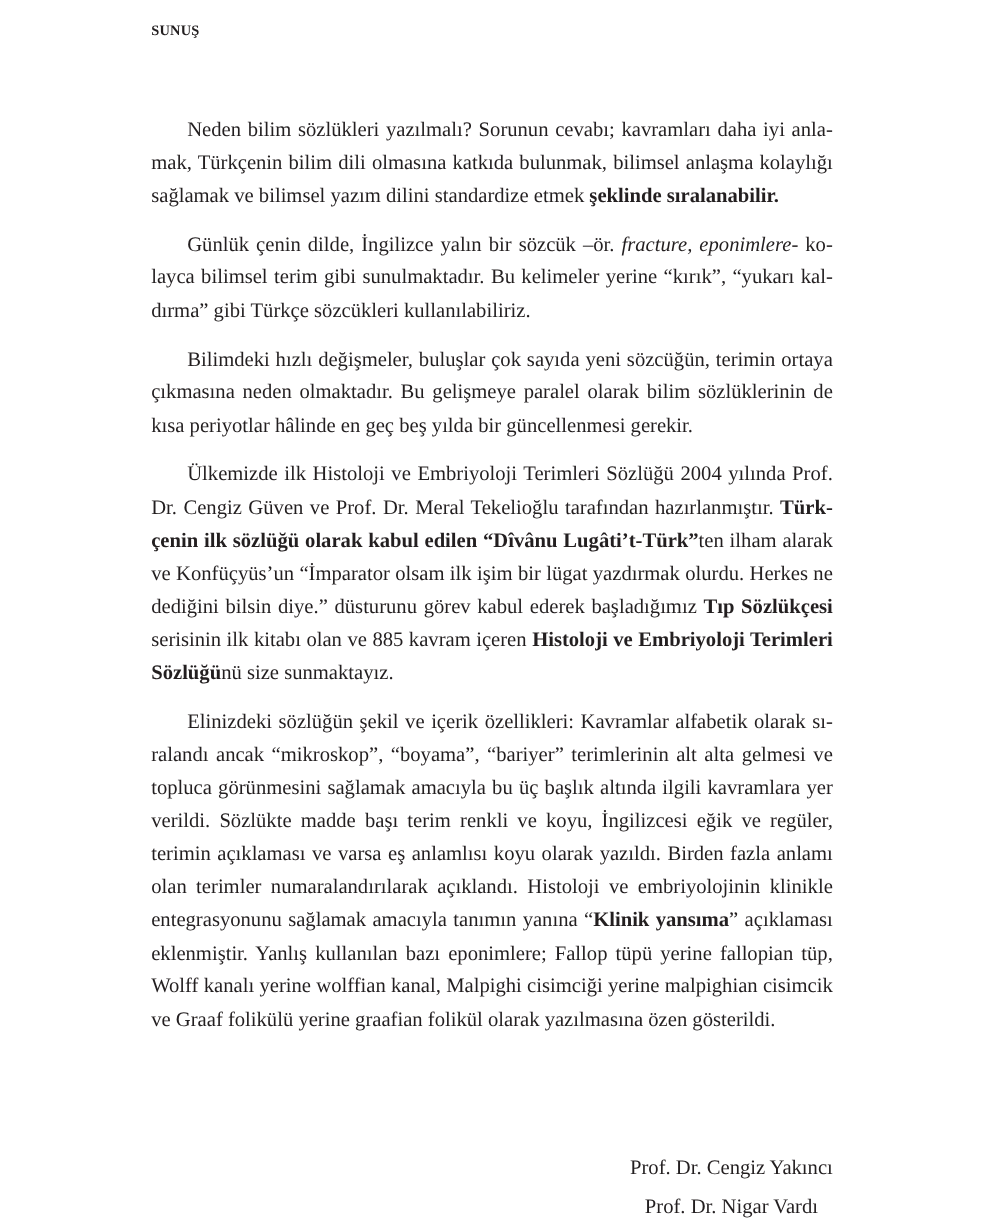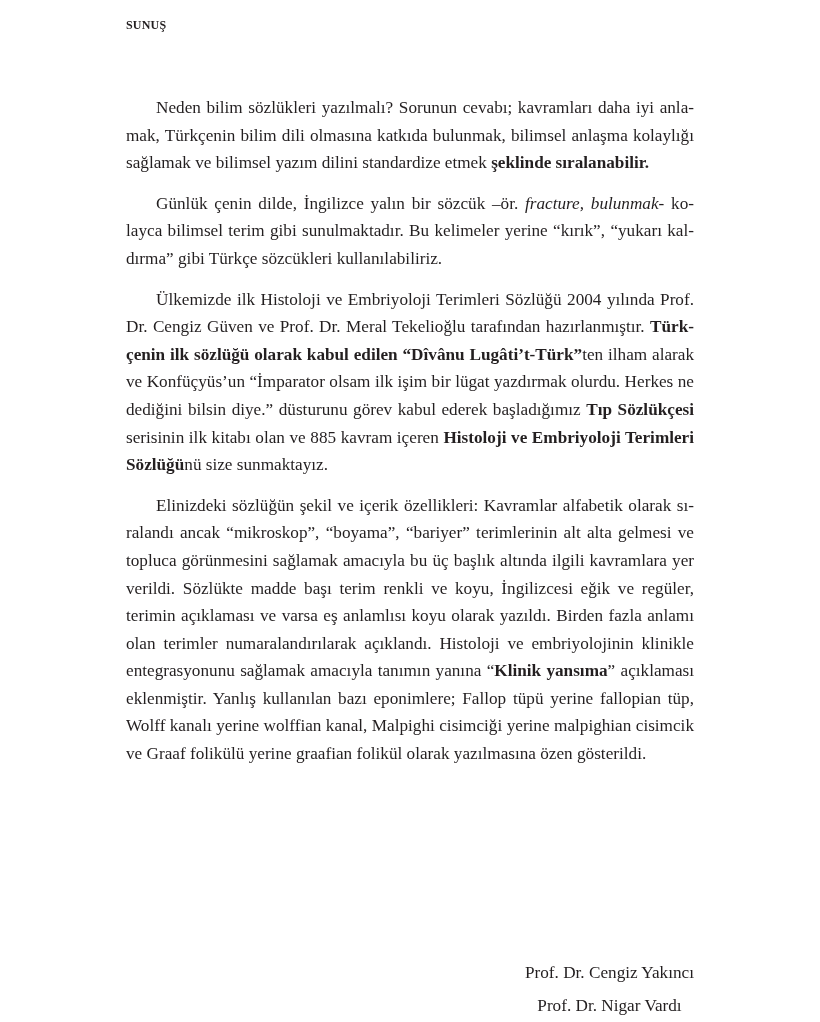--- a/index.html
+++ b/index.html
@@ -62,21 +62,22 @@
   }
 </style>
 </head>
 <body>
 
 <div class="page">
   <h1 class="title">SUNUŞ</h1>
 
   <div class="body-text">
     <p class="para"><span>Neden bilim sözlükleri yazılmalı? Sorunun cevabı; kavramları daha iyi anla­mak, Türkçenin bilim dili olmasına katkıda bulunmak, bilimsel anlaşma kolay­lığı sağlamak ve bilimsel yazım dilini standardize etmek </span><span class="bi">şeklinde sıralanabilir.</span></p>
-    <p class="para"><span>Günlük çenin dilde, İngilizce yalın bir sözcük –ör. </span><span class="i">fracture, bulunmak</span><span>- ko­layca bilimsel terim gibi sunulmaktadır. Bu kelimeler yerine “kırık”, “yukarı kal­dırma” gibi Türkçe sözcükleri kullanılabiliriz.</span></p>
+    <p class="para"><span>Günlük çenin dilde, İngilizce yalın bir sözcük –ör. </span><span class="i">fracture, eponimlere</span><span>- ko­layca bilimsel terim gibi sunulmaktadır. Bu kelimeler yerine “kırık”, “yukarı kal­dırma” gibi Türkçe sözcükleri kullanılabiliriz.</span></p>
+    <p class="para"><span>Bilimdeki hızlı değişmeler, buluşlar çok sayıda yeni sözcüğün, terimin orta­ya çıkmasına neden olmaktadır. Bu gelişmeye paralel olarak bilim sözlüklerinin de kısa periyotlar hâlinde en geç beş yılda bir güncellenmesi gerekir.</span></p>
     <p class="para"><span>Ülkemizde ilk Histoloji ve Embriyoloji Terimleri Sözlüğü 2004 yılında Prof. Dr. Cengiz Güven ve Prof. Dr. Meral Tekelioğlu tarafından hazırlanmıştır. </span><span class="b">Türk­çenin ilk sözlüğü olarak kabul edilen “Dîvânu Lugâti’t-Türk”</span><span>ten ilham alarak ve Konfüçyüs’un “İmparator olsam ilk işim bir lügat yazdırmak olurdu. Herkes ne dediğini bilsin diye.” düsturunu görev kabul ederek başladığımız </span><span class="b">Tıp Söz­lükçesi</span><span> serisinin ilk kitabı olan ve 885 kavram içeren </span><span class="b">Histoloji ve Embriyoloji Terimleri Sözlüğü</span><span>nü size sunmaktayız.</span></p>
     <p class="para"><span>Elinizdeki sözlüğün şekil ve içerik özellikleri: Kavramlar alfabetik olarak sı­ralandı ancak “mikroskop”, “boyama”, “bariyer” terimlerinin alt alta gelmesi ve topluca görünmesini sağlamak amacıyla bu üç başlık altında ilgili kavramlara yer verildi. Sözlükte madde başı terim renkli ve koyu, İngilizcesi eğik ve regüler, terimin açıklaması ve varsa eş anlamlısı koyu olarak yazıldı. Birden fazla anlamı olan terimler numaralandırılarak açıklandı. Histoloji ve embriyolojinin klinikle entegrasyonunu sağlamak amacıyla tanımın yanına “</span><span class="b">Klinik yansıma</span><span>” açıkla­ması eklenmiştir. Yanlış kullanılan bazı eponimlere; Fallop tüpü yerine fallopian tüp, Wolff kanalı yerine wolffian kanal, Malpighi cisimciği yerine malpighian cisimcik ve Graaf folikülü yerine graafian folikül olarak yazılmasına özen gös­terildi.</span></p>
   </div>
 
   <div class="signatures">
     <p class="sig">Prof. Dr. Cengiz Yakıncı</p>
     <p class="sig">Prof. Dr. Nigar Vardı</p>
   </div>
 </div>
 

